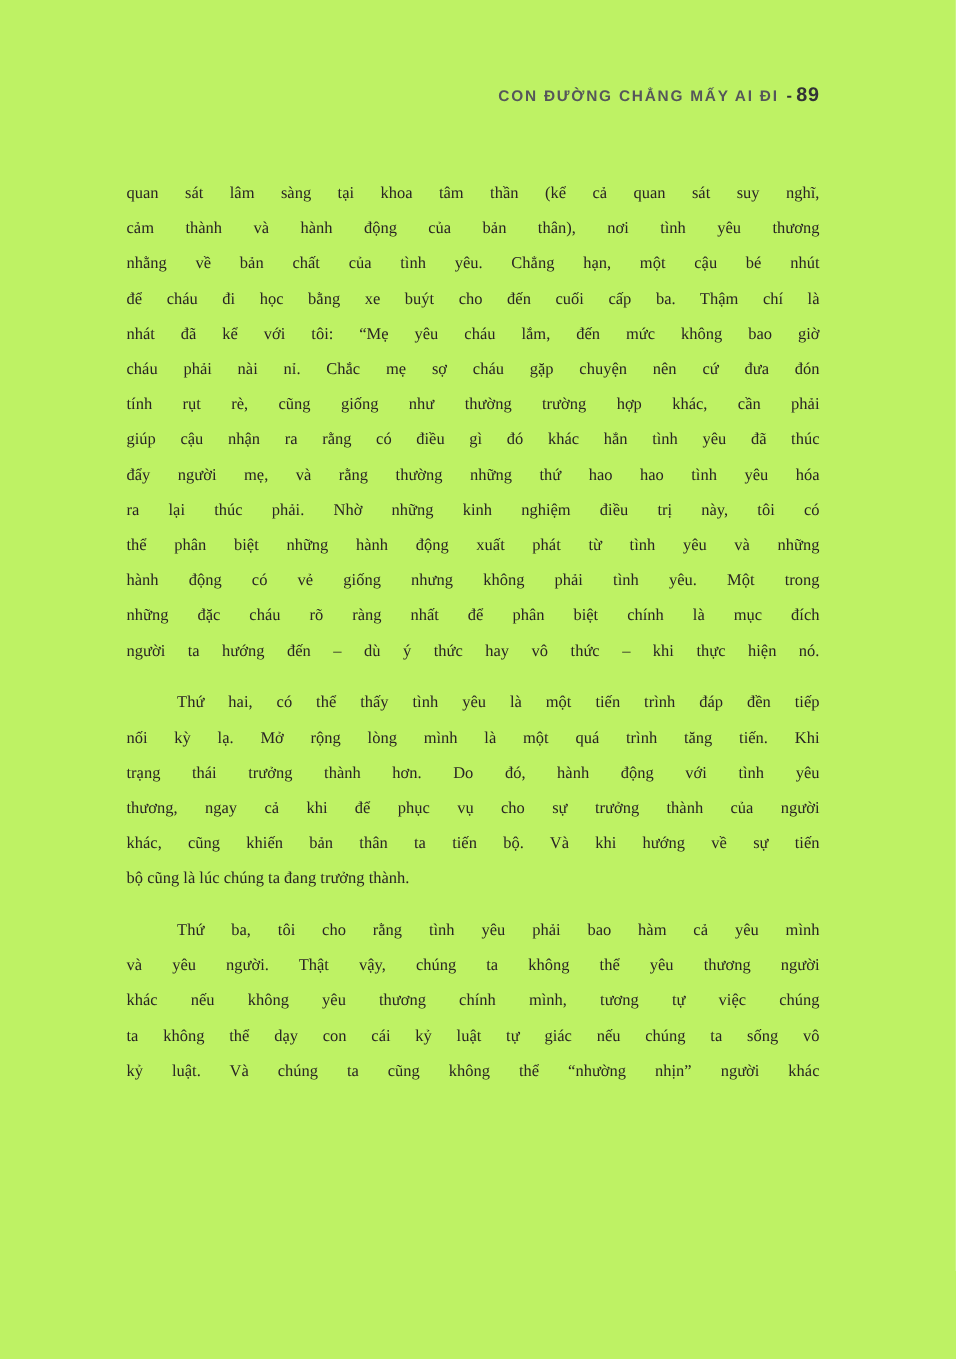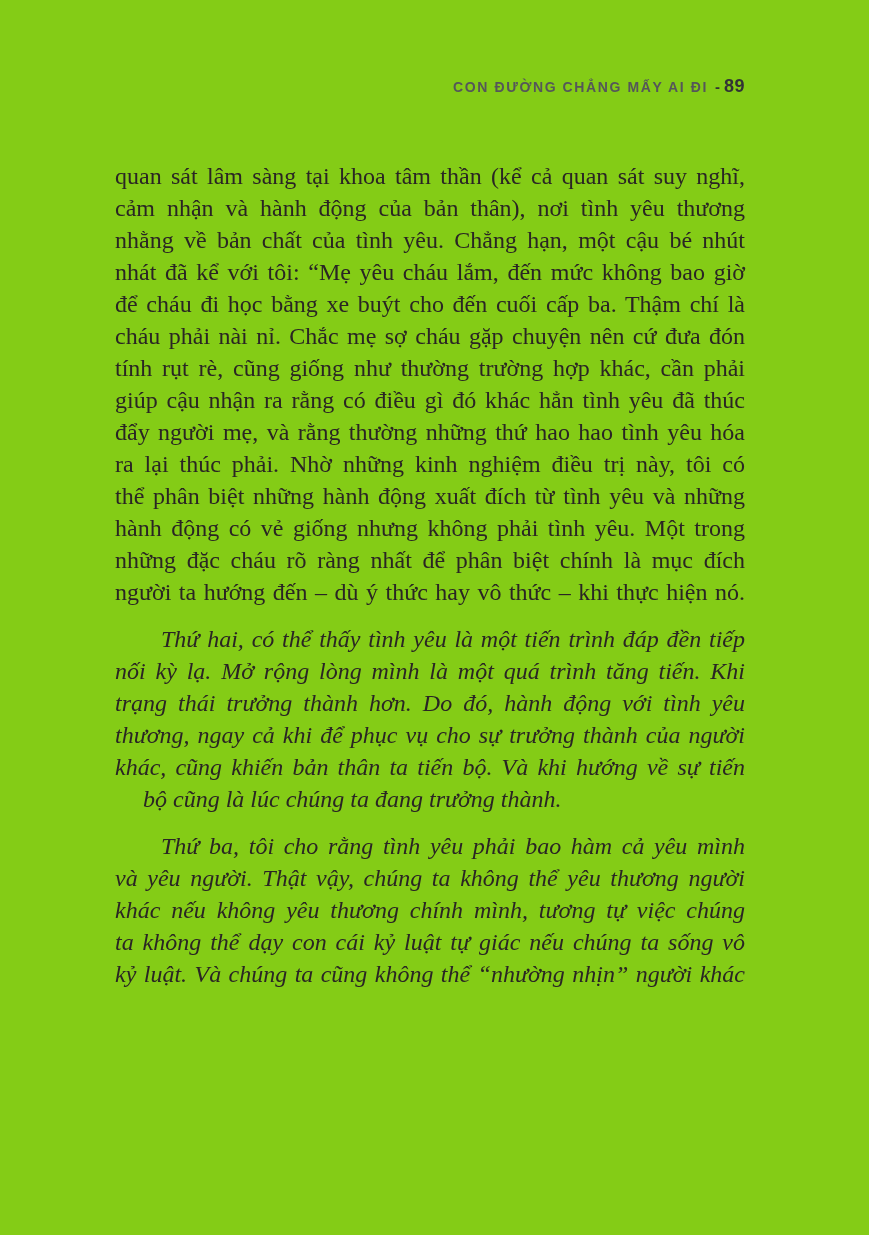--- a/index.html
+++ b/index.html
@@ -39,62 +39,61 @@
     font-size: 18px;
     font-weight: 700;
     letter-spacing: 0.5px;
     color: #323236;
   }
   .body-text {
     position: absolute;
     left: 115px;
     top: 160px;
     width: 630px;
-    font-size: 24px;
+    font-size: 15px;
     line-height: 32px;
     color: #2a2524;
   }
   .para { margin: 0; }
-  .para + .para { margin-top: 15px; font-style: italic; }
+  .para + .para { margin-top: 15px; }
   .line {
     text-align: justify;
     text-align-last: justify;
     text-justify: inter-word;
     white-space: normal;
   }
   .line.line-end {
     text-align-last: left;
-    margin-left: 28px;
   }
   .line.first-indent {
     text-indent: 46px;
   }
 </style>
 </head>
 <body>
 
-<div class="page" style="background: #84cc16;">
+<div class="page" style="background: #bef264;">
 
   <div class="running-header">
     <span class="running-title" style="color: rgb(85, 86, 90);">CON ĐƯỜNG CHẲNG MẤY AI ĐI</span><span class="header-sep" style="color: rgb(50, 50, 54);">-</span><span class="page-number" style="color: rgb(50, 50, 54);">89</span>
   </div>
 
   <div class="body-text" style="color: rgb(42, 37, 36);">
       <div class="para">
         <div class="line">quan sát lâm sàng tại khoa tâm thần (kể cả quan sát suy nghĩ,</div>
-        <div class="line">cảm nhận và hành động của bản thân), nơi tình yêu thương</div>
+        <div class="line">cảm thành và hành động của bản thân), nơi tình yêu thương</div>
         <div class="line">nhằng về bản chất của tình yêu. Chẳng hạn, một cậu bé nhút</div>
+        <div class="line">để cháu đi học bằng xe buýt cho đến cuối cấp ba. Thậm chí là</div>
         <div class="line">nhát đã kể với tôi: “Mẹ yêu cháu lắm, đến mức không bao giờ</div>
-        <div class="line">để cháu đi học bằng xe buýt cho đến cuối cấp ba. Thậm chí là</div>
         <div class="line">cháu phải nài nỉ. Chắc mẹ sợ cháu gặp chuyện nên cứ đưa đón</div>
         <div class="line">tính rụt rè, cũng giống như thường trường hợp khác, cần phải</div>
         <div class="line">giúp cậu nhận ra rằng có điều gì đó khác hẳn tình yêu đã thúc</div>
         <div class="line">đẩy người mẹ, và rằng thường những thứ hao hao tình yêu hóa</div>
         <div class="line">ra lại thúc phải. Nhờ những kinh nghiệm điều trị này, tôi có</div>
-        <div class="line">thể phân biệt những hành động xuất đích từ tình yêu và những</div>
+        <div class="line">thể phân biệt những hành động xuất phát từ tình yêu và những</div>
         <div class="line">hành động có vẻ giống nhưng không phải tình yêu. Một trong</div>
         <div class="line">những đặc cháu rõ ràng nhất để phân biệt chính là mục đích</div>
         <div class="line">người ta hướng đến – dù ý thức hay vô thức – khi thực hiện nó.</div>
       </div>
       <div class="para">
         <div class="line first-indent">Thứ hai, có thể thấy tình yêu là một tiến trình đáp đền tiếp</div>
         <div class="line">nối kỳ lạ. Mở rộng lòng mình là một quá trình tăng tiến. Khi</div>
         <div class="line">trạng thái trưởng thành hơn. Do đó, hành động với tình yêu</div>
         <div class="line">thương, ngay cả khi để phục vụ cho sự trưởng thành của người</div>
         <div class="line">khác, cũng khiến bản thân ta tiến bộ. Và khi hướng về sự tiến</div>

